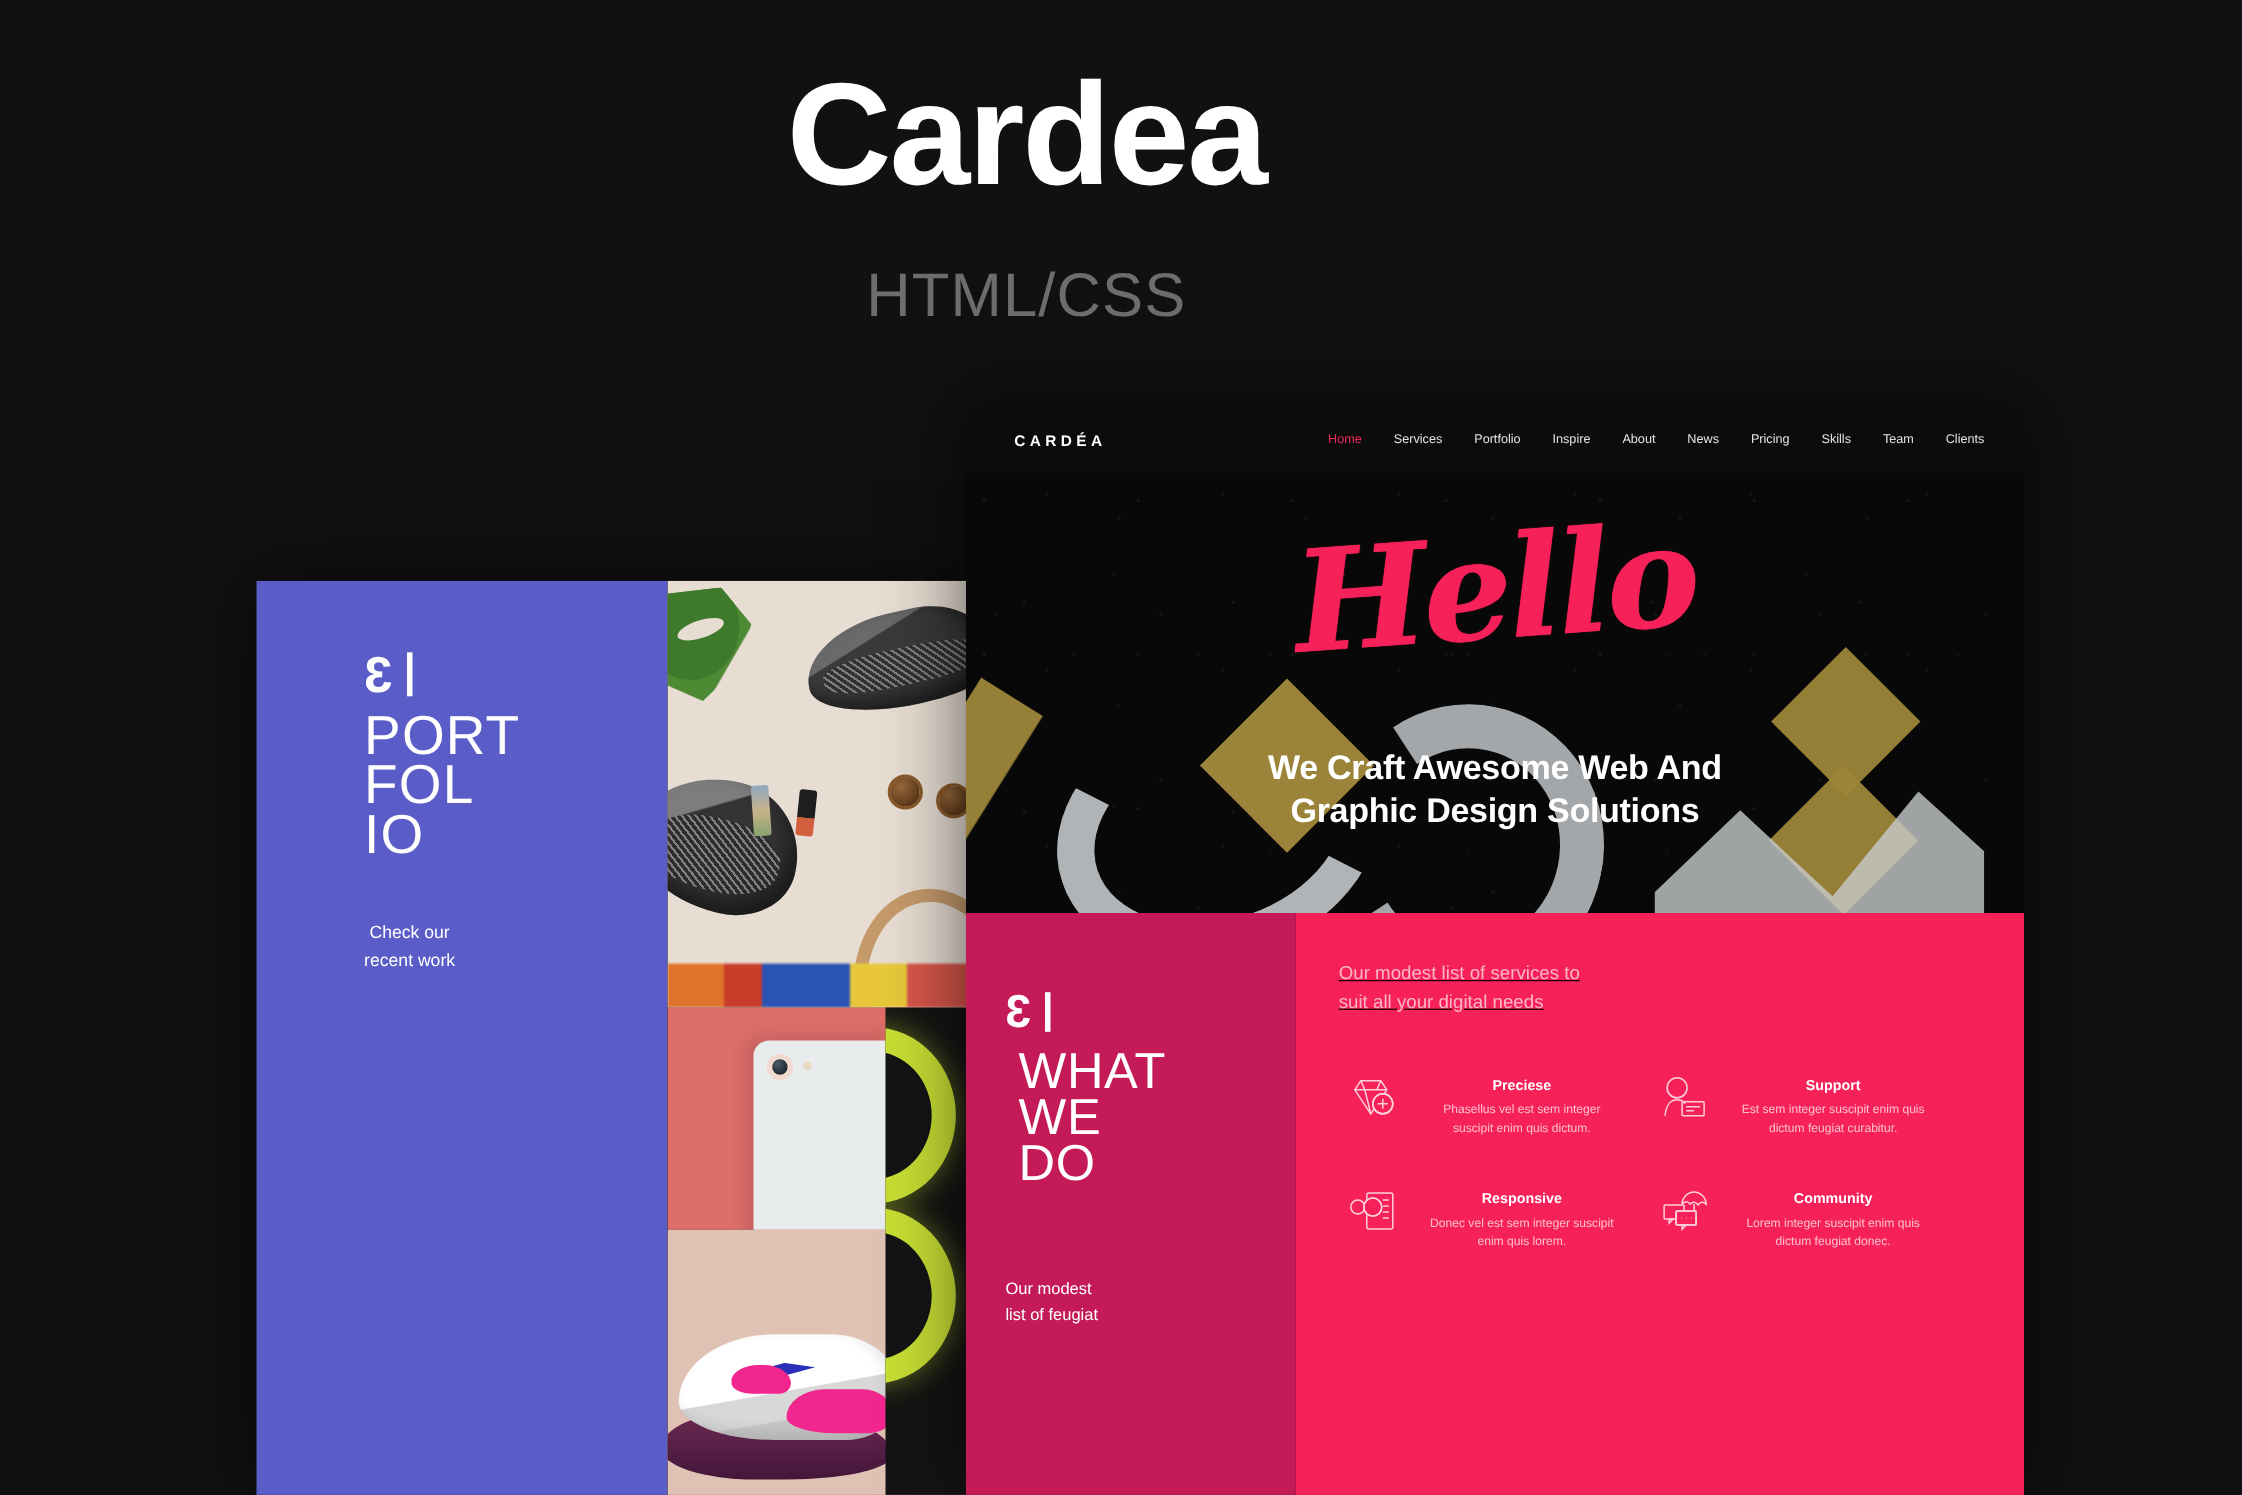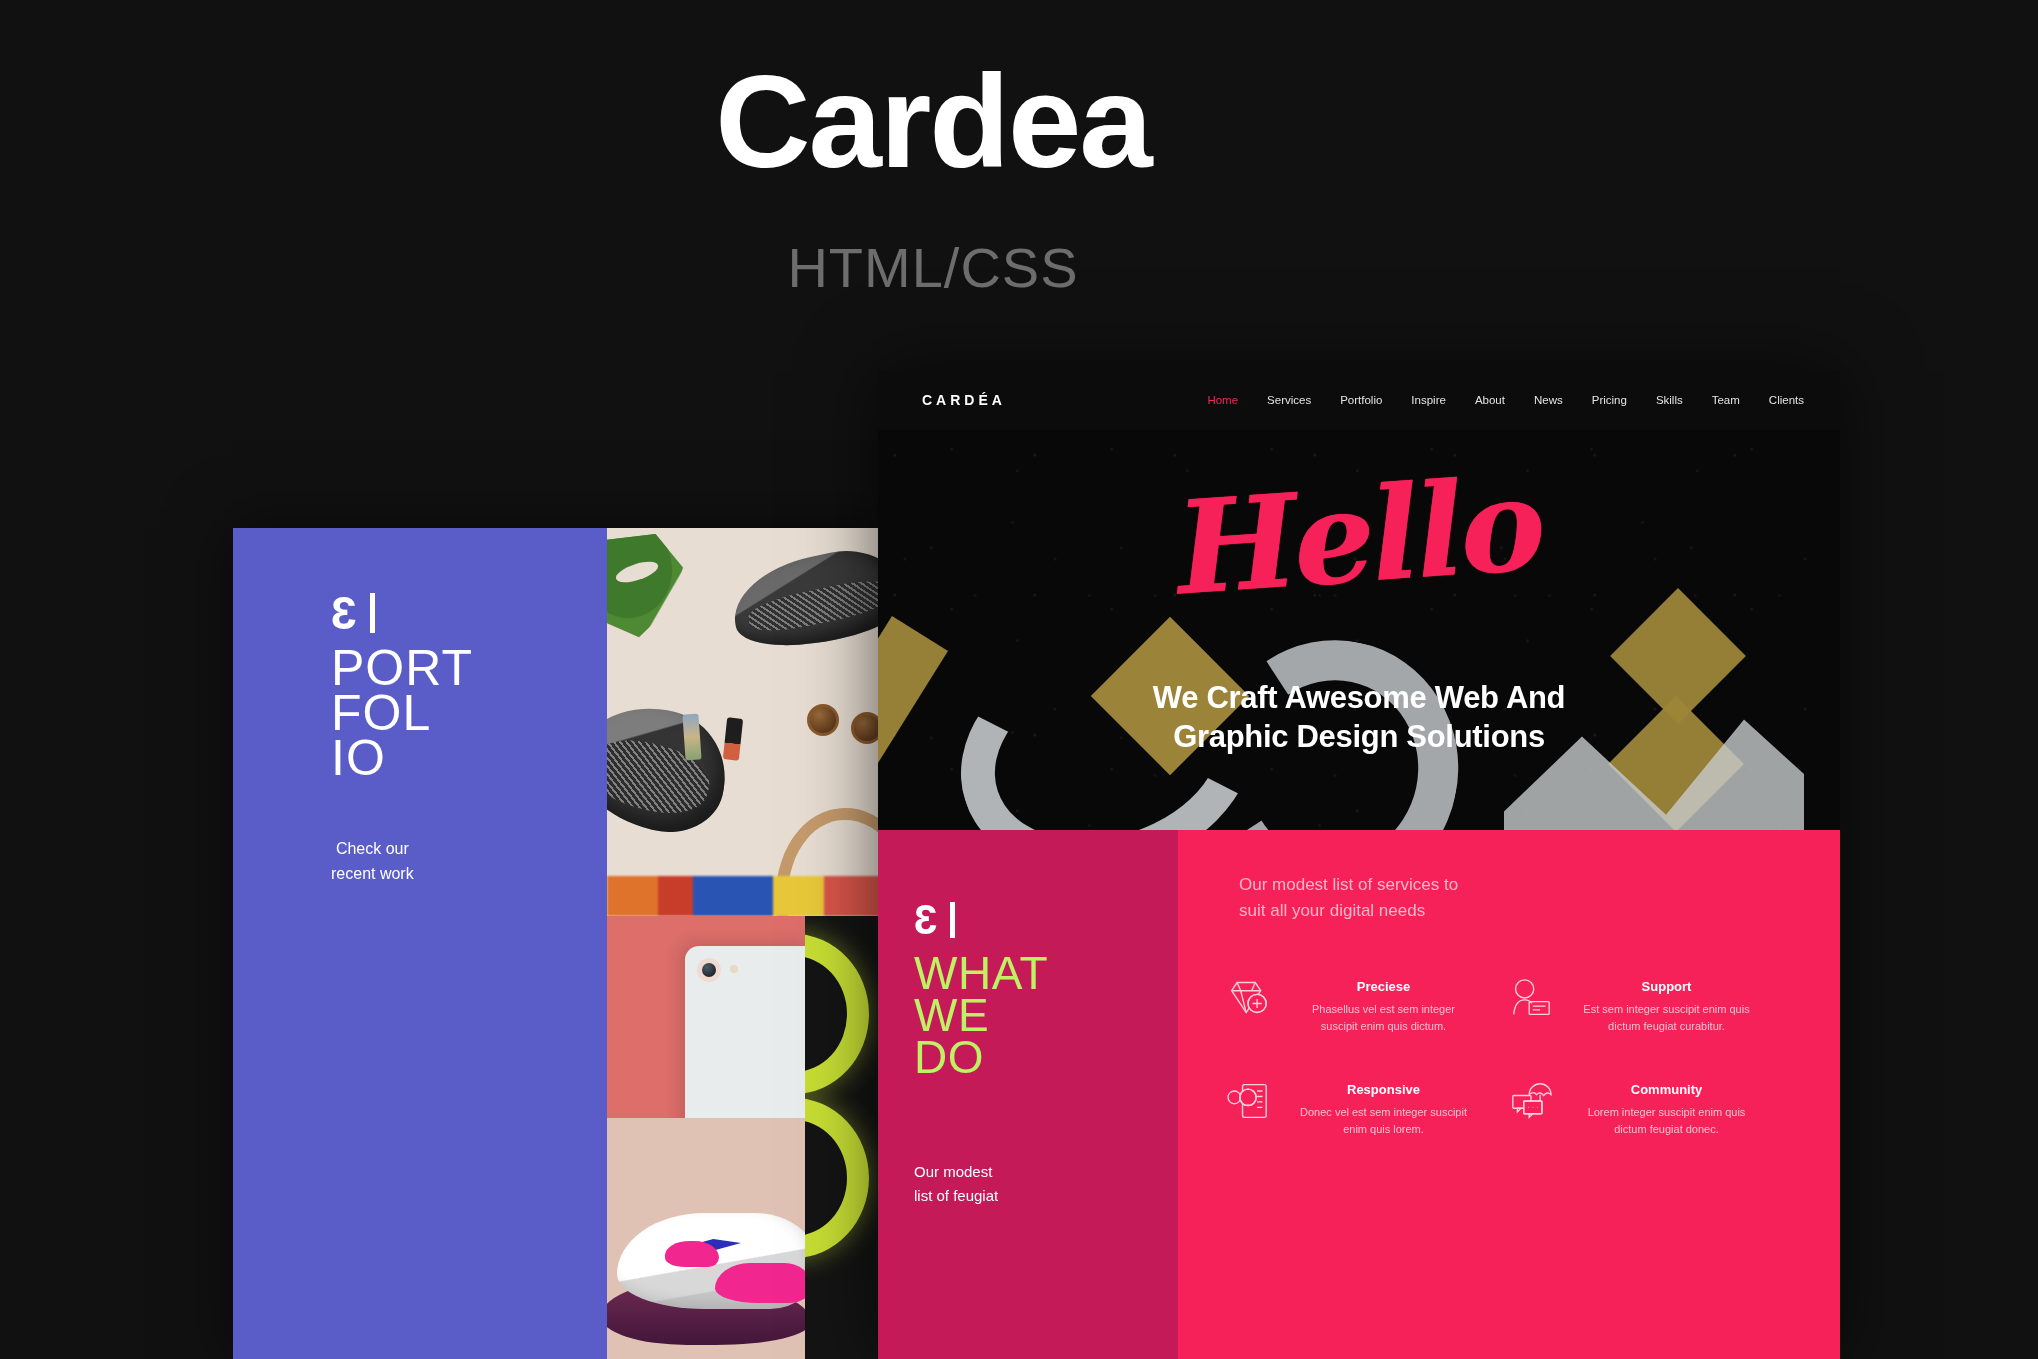--- a/index.html
+++ b/index.html
@@ -303,33 +303,33 @@
     position:absolute; left:36px; top:70px; width:42px; height:40px;
   }
   #wwd-mark .glyph{
     font-size:42px; line-height:40px; color:#fff; font-weight:bold;
     display:inline-block; transform:scaleX(-1);
   }
   #wwd-mark .bar{
     position:absolute; right:1px; top:2px; width:5px; height:36px; background:#fff;
   }
   #wwd-title{
-    position:absolute; left:36px; top:122px;
-    font-size:46px; line-height:42px; color:#bef264; font-weight:300;
+    position:absolute; left:48px; top:122px;
+    font-size:46px; line-height:42px; color:#ffffff; font-weight:300;
     letter-spacing:.5px;
   }
   #wwd-title span{ display:block; }
   #wwd-sub{
     position:absolute; left:36px; top:330px;
     font-size:15px; line-height:24px; color:#ffffff;
   }
   #wwd-sub span{ display:block; }
 
   #wwd-right{
-    flex:1; background:#f72159; position:relative; padding:42px 0 0 61px;
+    flex:1; background:#f72159; position:relative; padding:42px 0 0 39px;text-decoration:underline;
   }
   #svc-intro{
     font-size:17px; line-height:26px; color:#fbb7c8; font-weight:400;
   }
   #svc-intro span{ display:block; }
   #svc-grid{
     position:absolute; left:48px; top:148px; right:58px;
     display:grid; grid-template-columns:1fr 1fr; grid-row-gap:46px; grid-column-gap:10px;
   }
   .svc{ display:flex; gap:26px;text-align:center; }

